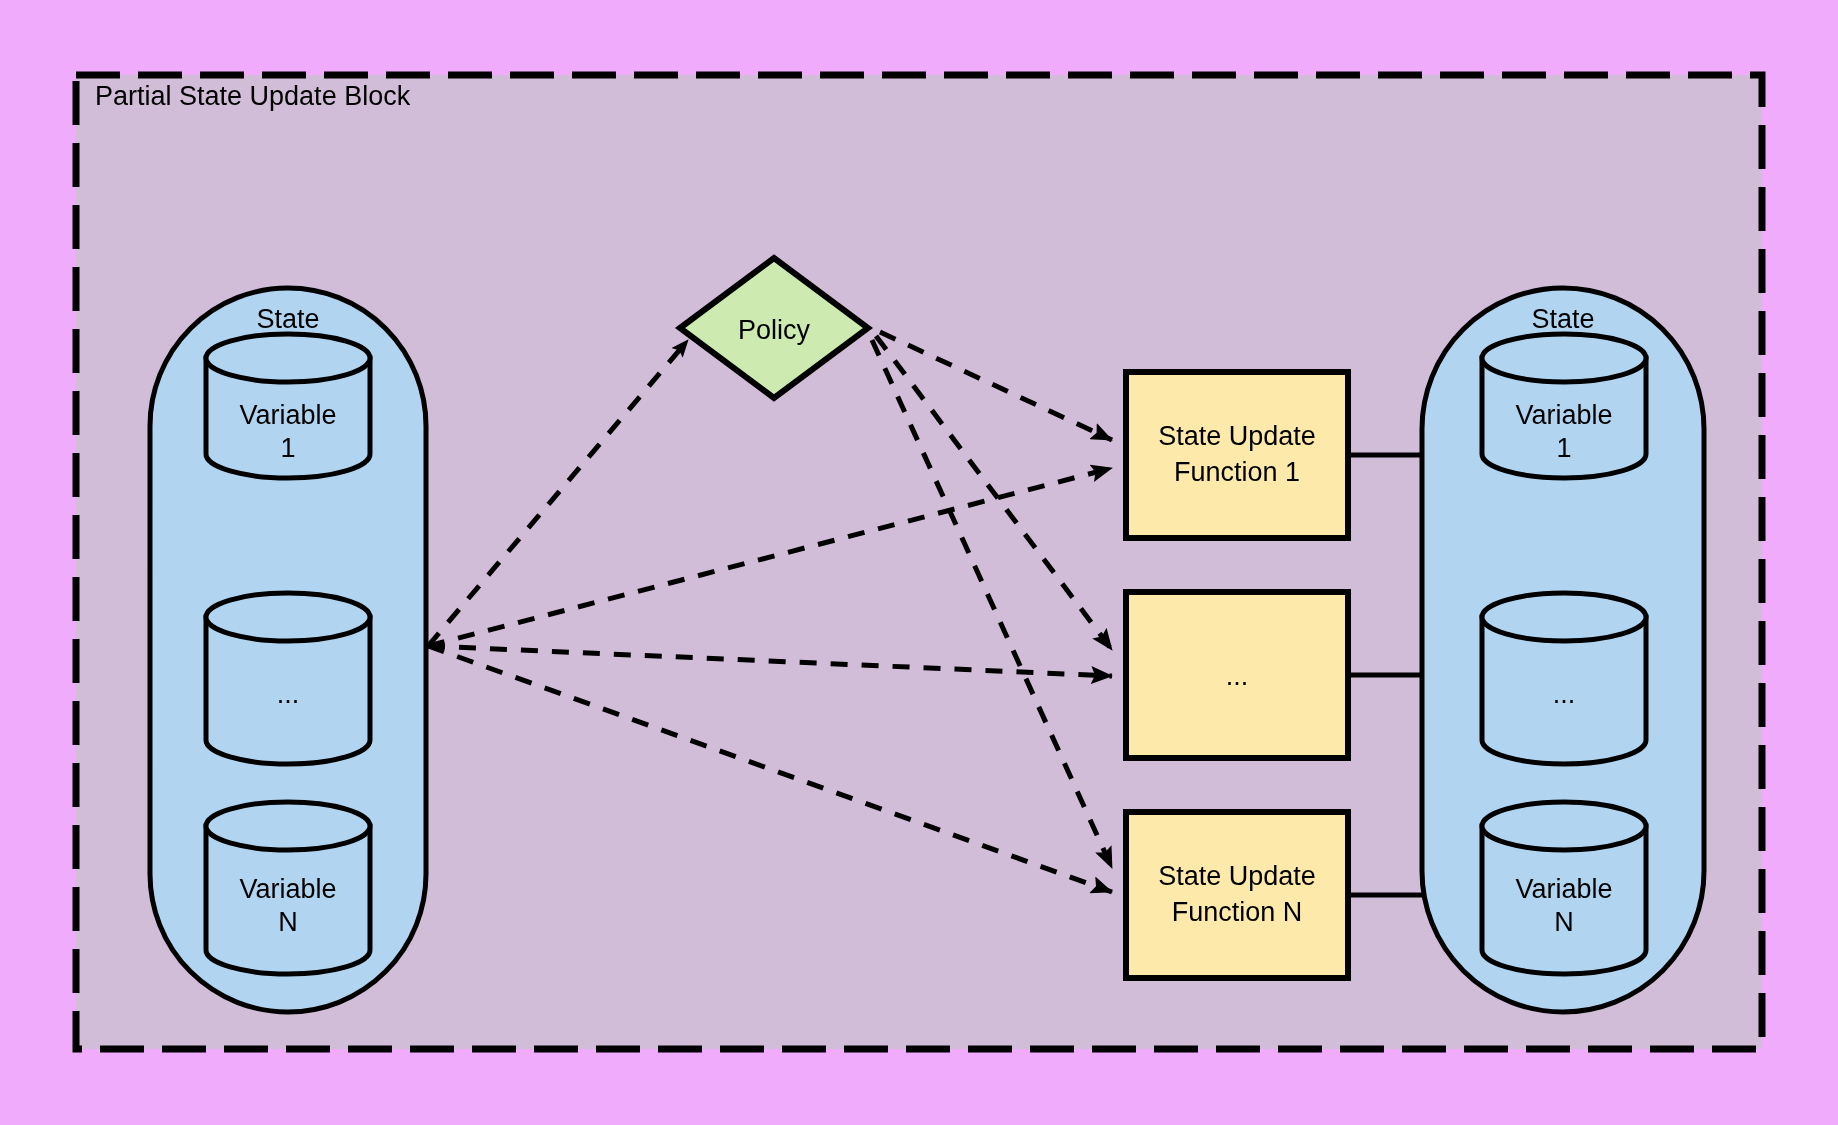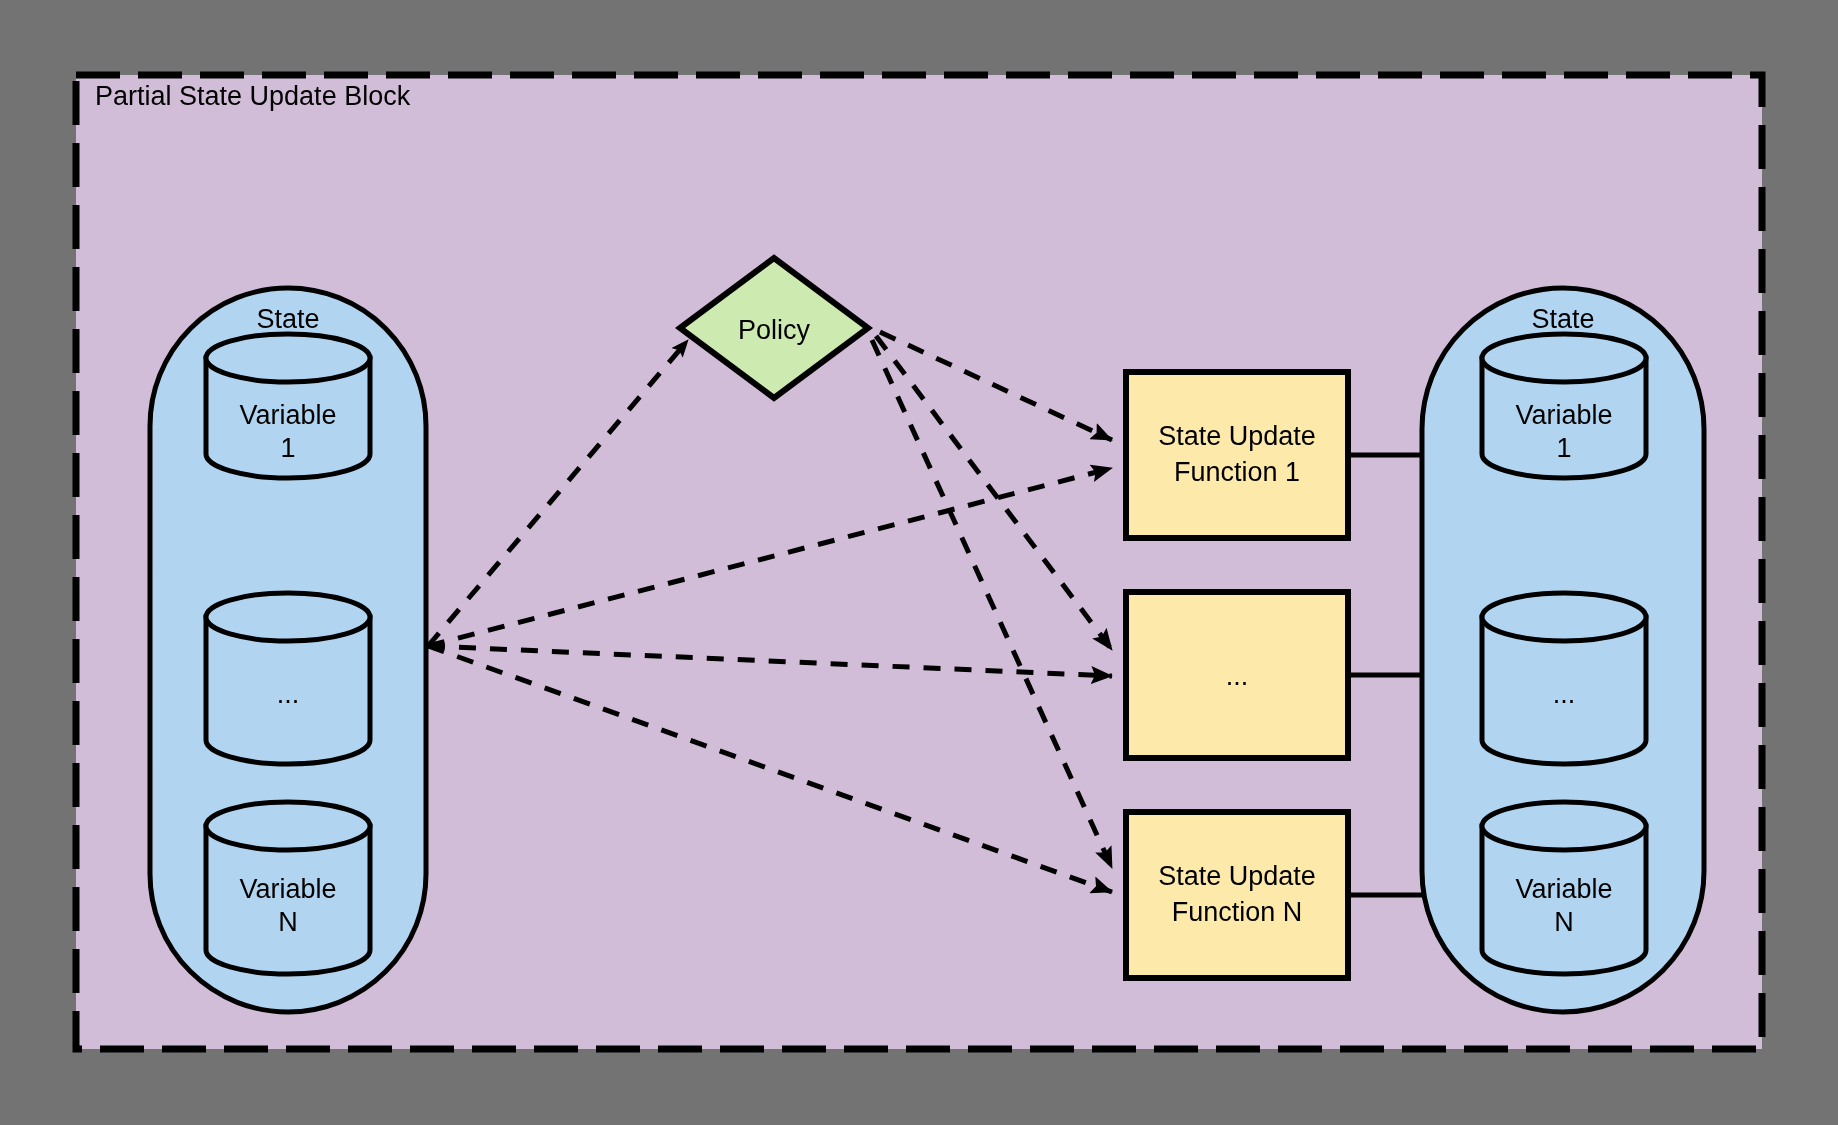--- a/index.html
+++ b/index.html
@@ -10,21 +10,21 @@
   body {
     width: 1838px;
     height: 1125px;
     font-family: "Liberation Sans", sans-serif;
     overflow: hidden;
   }
   #stage {
     position: relative;
     width: 1838px;
     height: 1125px;
-    background: #737373;
+    background: #f0abfc;
   }
   #diagram-svg {
     position: absolute;
     left: 0;
     top: 0;
     width: 1838px;
     height: 1125px;
   }
   .blk-title {
     font-size: 27px;

